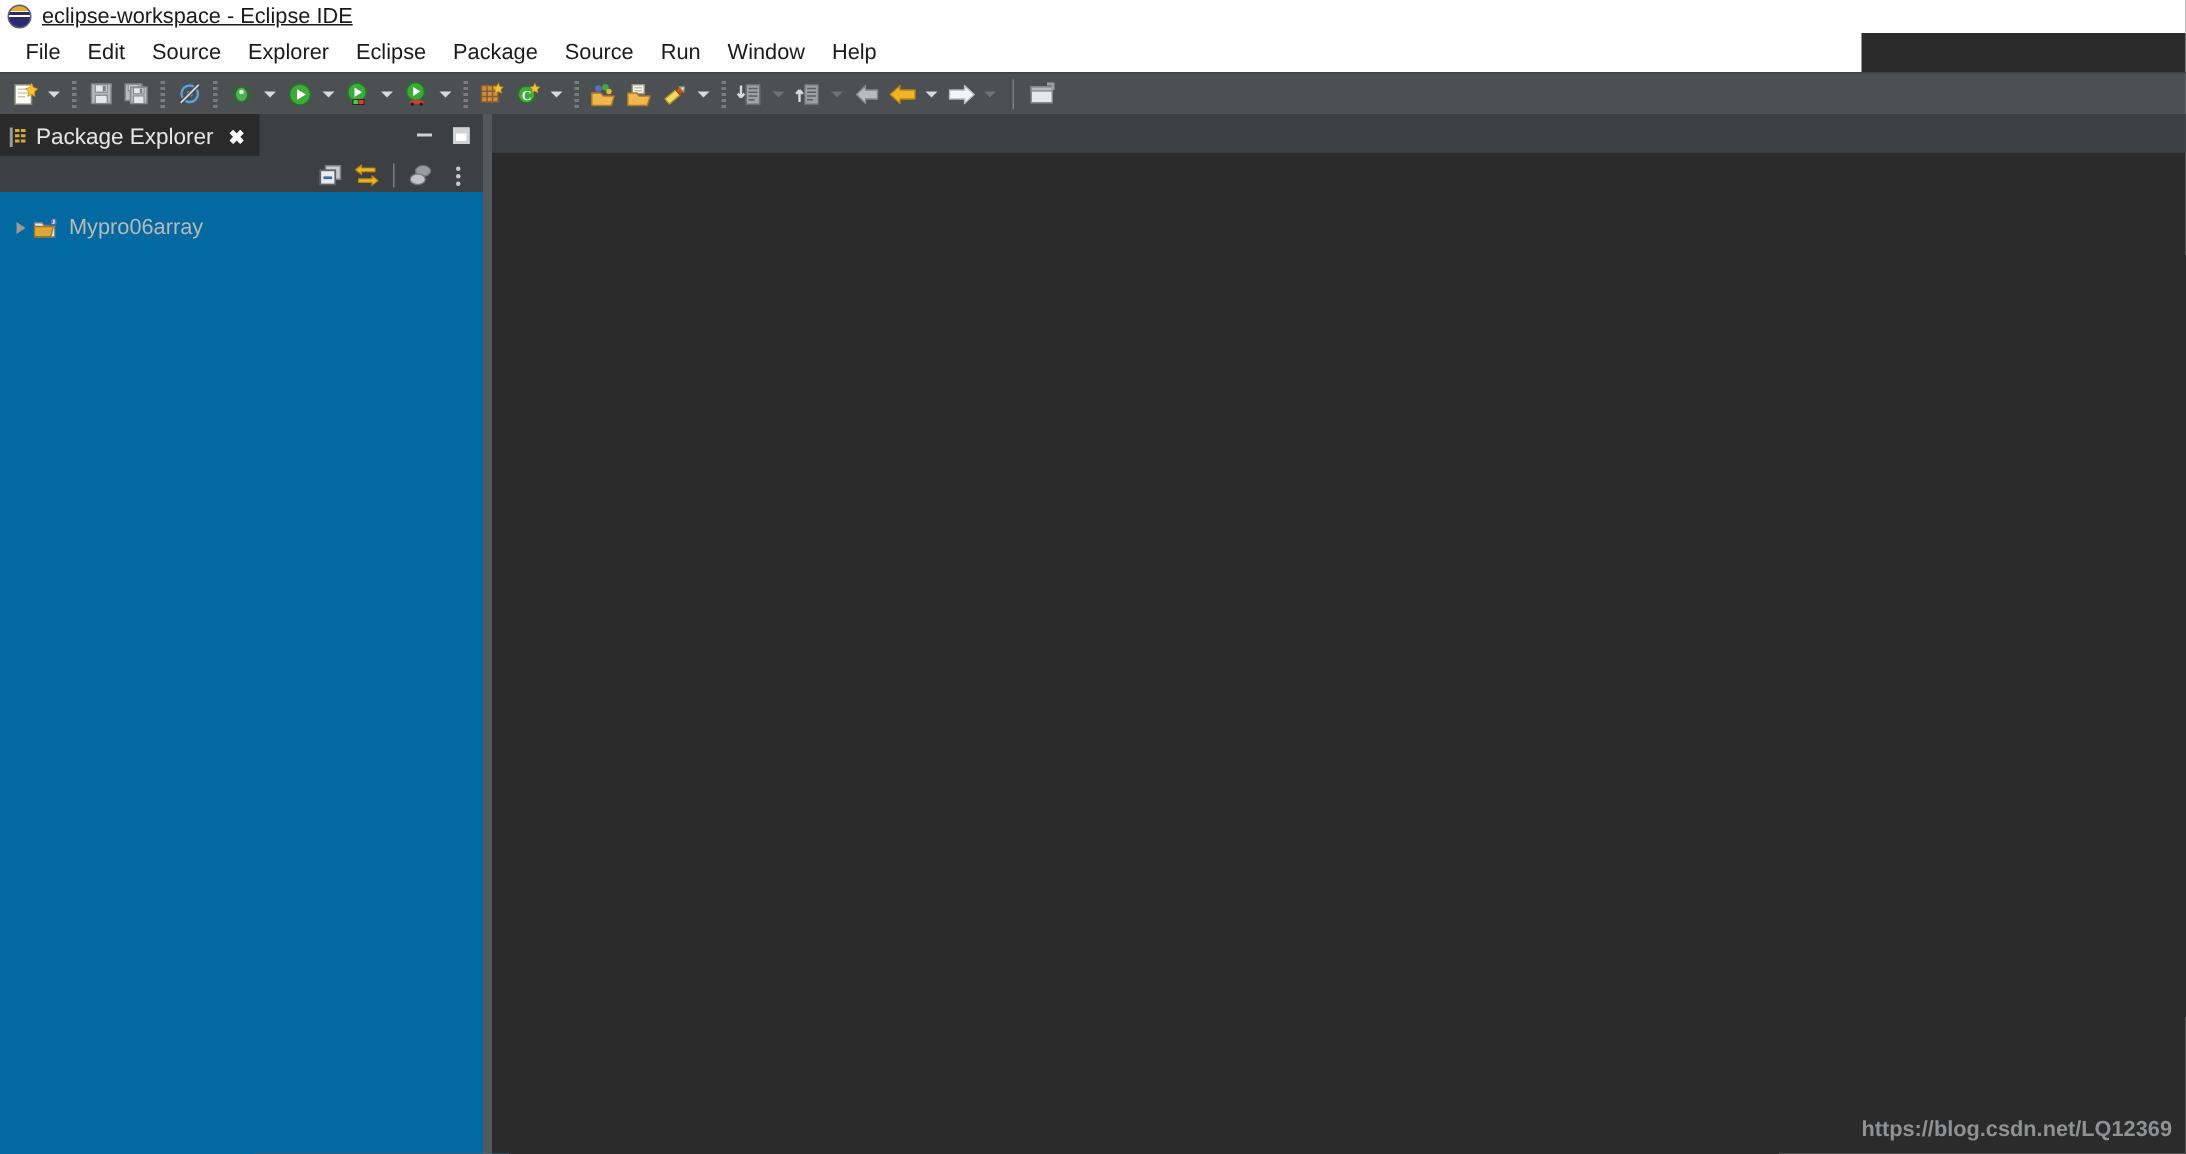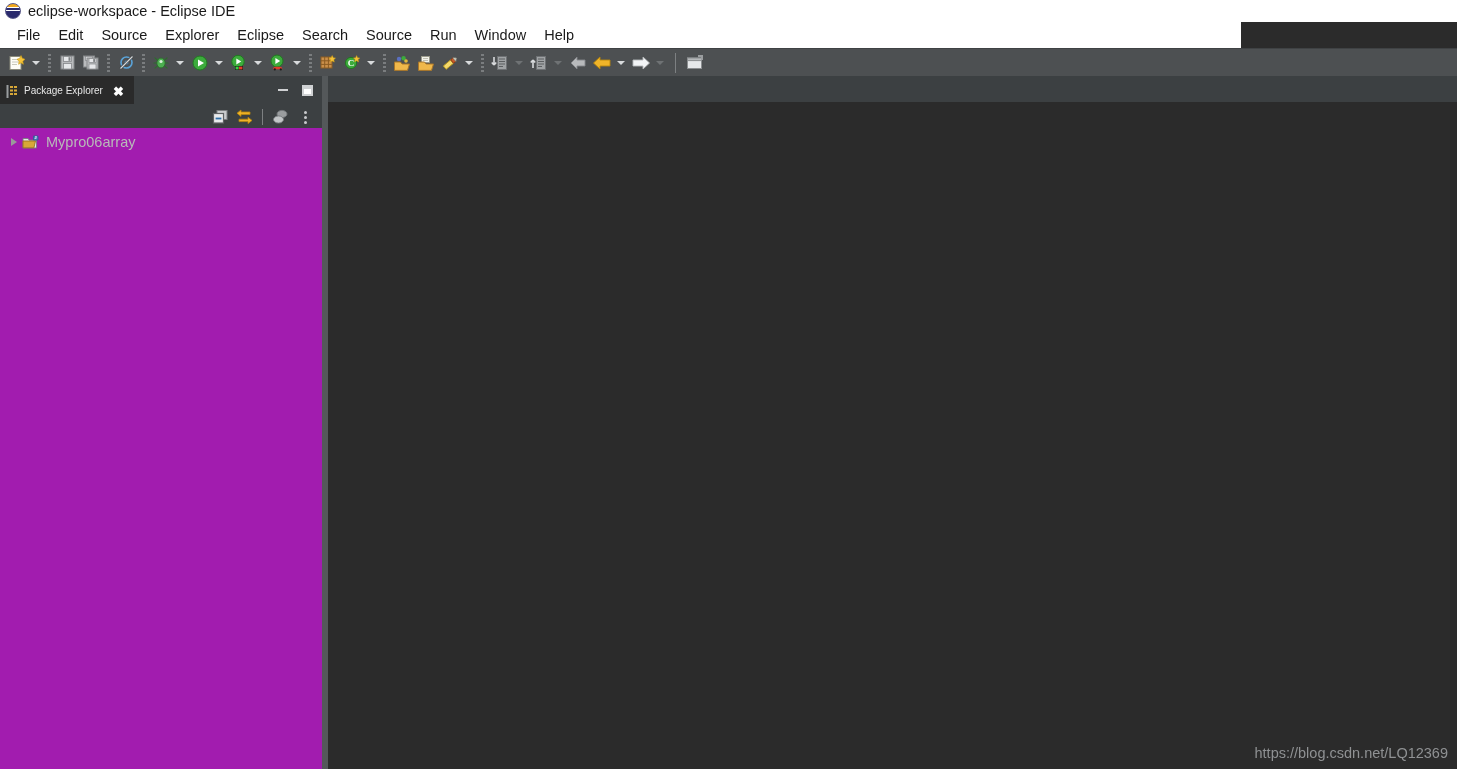--- a/index.html
+++ b/index.html
@@ -46,20 +46,21 @@
     border: 1px solid #5a5a8a;
     box-sizing: border-box;
     flex: 0 0 auto;
   }
   .title-text {
     margin-left: 7px;
     font-size: 14.5px;
     color: #1a1a1a;
     white-space: nowrap;
     line-height: 1;
+    text-decoration: underline;
   }
 
   
   .menubar {
     position: absolute;
     left: 0; top: 22px;
     width: 1241px; height: 26px;
     background: #ffffff;
     display: flex;
     align-items: center;
@@ -146,21 +147,21 @@
     left: 0; top: 0;
     height: 28px;
     background: #2a2a2a;
     display: flex;
     align-items: center;
     padding: 0 8px 0 6px;
     box-sizing: border-box;
     border-top: 2px solid #2a2a2a;
   }
   .view-tab .tab-title {
-    font-size: 10px;
+    font-size: 15px;
     color: #e6e6e6;
     margin: 0 8px 0 6px;
     white-space: nowrap;
     line-height: 1;
   }
   .tab-close {
     font-size: 13px;
     color: #ffffff;
     font-weight: bold;
     line-height: 1;
@@ -193,22 +194,22 @@
     cursor: pointer;
   }
   .vt-line { width: 1px; height: 16px; background: #7d8082; margin: 0 5px; }
   .vt-dots { display: flex; flex-direction: column; gap: 2px; align-items: center; }
   .vt-dots span { width: 3px; height: 3px; background: #c8cacc; border-radius: 50%; display: block; }
 
   .tree-area {
     position: absolute;
     left: 0; top: 52px;
     width: 362px; height: 641px;
-    background: #a21caf;
-    padding-top: 3px;
+    background: #0369a1;
+    padding-top: 13px;
     box-sizing: border-box;
   }
   .tree-row {
     display: flex;
     align-items: center;
     height: 22px;
     padding-left: 6px;
     cursor: default;
   }
   .tree-twisty {
@@ -253,39 +254,40 @@
     width: 1129px; height: 26px;
     background: #3c4042;
   }
   .watermark {
     position: absolute;
     right: 9px; bottom: 9px;
     font-size: 14.5px;
     color: #8f9193;
     white-space: nowrap;
     line-height: 1;
+    font-weight: bold;
   }
 </style>
 </head>
 <body>
 
 <div id="app">
 
   <div class="titlebar">
     <div class="eclipse-logo"></div>
     <div class="title-text">eclipse-workspace - Eclipse IDE</div>
   </div>
 
   <div class="menubar">
     <div class="menu-item">File</div>
     <div class="menu-item">Edit</div>
     <div class="menu-item">Source</div>
     <div class="menu-item">Explorer</div>
     <div class="menu-item">Eclipse</div>
-    <div class="menu-item">Search</div>
+    <div class="menu-item">Package</div>
     <div class="menu-item">Source</div>
     <div class="menu-item">Run</div>
     <div class="menu-item">Window</div>
     <div class="menu-item">Help</div>
   </div>
 
   <div class="toolbar">
 
     <div class="tb-btn">
       <svg width="18" height="18" viewBox="0 0 18 18">

